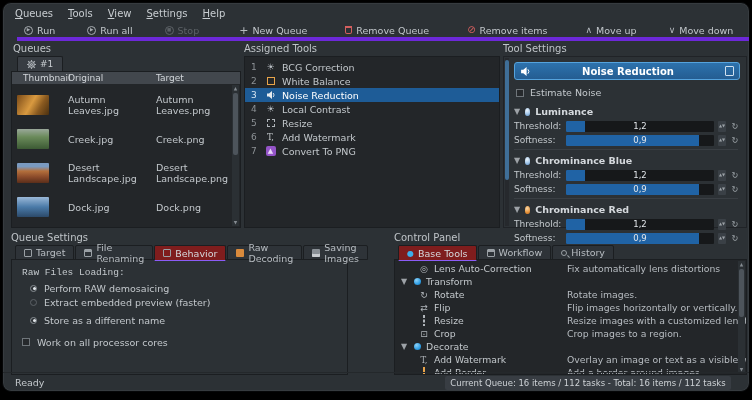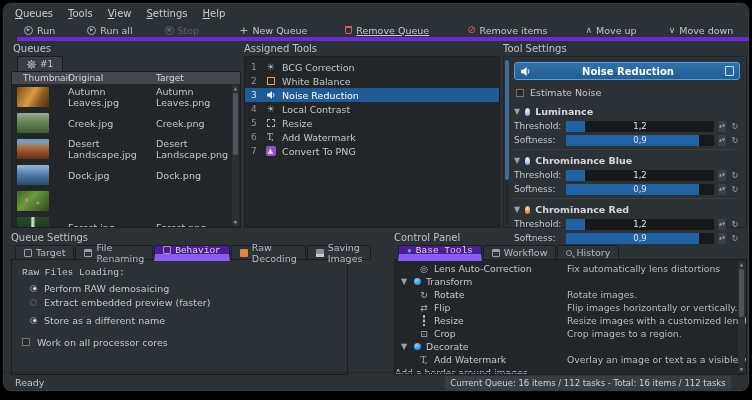--- a/index.html
+++ b/index.html
@@ -28,21 +28,21 @@
   .ptitle{font-size:10px;color:#bfc4c8;height:12px;line-height:12px;}
   .view{background:#232629;border:1px solid #1b1e21;}
   
   .p-queues{position:absolute;left:8px;top:40px;width:230px;height:185px;}
   .qtabbar{position:absolute;left:6px;top:13px;height:15px;display:flex;}
   .qtab{display:flex;align-items:center;gap:4px;background:#383d43;border:1px solid #1b1e21;border-bottom:none;
     border-radius:2px 2px 0 0;padding:0 9px;font-size:9px;color:#c8cdd1;}
   .qtable{position:absolute;left:0;top:28px;right:0;bottom:0;overflow:hidden;}
   .qhead{display:flex;height:12px;background:#42474d;color:#d2d6da;font-size:9px;align-items:center;}
   .qh1{width:56px;padding-left:11px;}.qh2{width:88px;}.qh3{flex:1;}
-  .qrow{display:flex;height:26px;align-items:center;font-size:9.5px;color:#c3c8cc;}
+  .qrow{display:flex;height:26px;align-items:center;font-size:9.5px;color:#c3c8cc;margin-top:8px;}
   .thumb{width:32px;height:20px;margin-left:5px;border-radius:1px;}
   .qc2{width:68px;margin-left:19px;}.qc3{flex:1;margin-left:20px;}
   .t1{background:linear-gradient(120deg,#7a4a18,#d99a40 45%,#8a5a20 70%,#4a3010);}
   .t2{background:linear-gradient(180deg,#9aa89a,#6a8a5a 40%,#3c5a34);}
   .t3{background:linear-gradient(180deg,#7a9ac0 18%,#b4703c 40%,#8a4a2a 70%,#5a2e1a);}
   .t4{background:linear-gradient(180deg,#9ab8d8,#4a7aa8 50%,#2c4a6a);}
   .t5{background:radial-gradient(circle at 30% 45%,#d08898 1px,transparent 2px),
       radial-gradient(circle at 65% 60%,#c87888 1px,transparent 2px),
       linear-gradient(135deg,#3a6a2a,#6a9a3a 40%,#2a4a1e);}
   .t6{background:linear-gradient(90deg,transparent 42%,#cfe0d0 47%,#b8ccb8 52%,transparent 58%),
@@ -88,21 +88,21 @@
     font-size:8.5px;color:#e2e6ea;}
   .spin{width:8px;height:11px;background:#3a4046;display:flex;flex-direction:column;align-items:center;justify-content:center;
     font-size:4px;color:#9aa0a5;line-height:1.1;flex:none;border-radius:1px;}
   .reset{width:10px;font-size:8.5px;color:#9aa0a5;text-align:center;flex:none;}
   .sepline{position:absolute;left:10px;right:8px;height:1px;background:#3a3f44;}
   
   .p-qset{position:absolute;left:8px;top:229px;width:337px;height:143px;}
   .tabbar{position:absolute;left:4px;top:13px;height:15px;display:flex;gap:1px;z-index:2;}
   .tab{display:flex;align-items:center;gap:4px;background:#2e3338;border:1px solid #1b1e21;
     padding:0 8px;font-size:9.5px;color:#b7bcc1;border-radius:2px 2px 0 0;}
-  .tab.sel{background:#4c1d95;color:#d5d9dd;border-bottom:7px solid #8b5cf6;margin-bottom:-1px;font-family:Liberation Mono, monospace;}
+  .tab.sel{background:#7f1d1d;color:#d5d9dd;border-bottom:1px solid #8b5cf6;margin-bottom:-1px;}
   .tico{width:8px;height:8px;border-radius:1px;background:#7d838a;flex:none;}
   .tico.outline{background:transparent;border:1px solid #9aa0a5;}
   .tico.cam{background:#d98a3c;}
   .tico.disk{background:#8a9096;box-shadow:inset 0 -3px 0 #c8ccd0;}
   .qsbody{position:absolute;left:0;top:27px;right:0;bottom:0;background:#2c3135;border:1px solid #1b1e21;
     padding:7px 10px;font-size:9.5px;color:#c3c8cc;}
   .grp{margin-bottom:3px;font-family:Liberation Mono, monospace;}
   .optrow{display:flex;align-items:center;gap:7px;height:14px;padding-left:8px;}
   .radio{width:7px;height:7px;border:1px solid #878d92;border-radius:50%;position:relative;flex:none;}
   .radio.checked::before{content:"";position:absolute;left:1.5px;top:1.5px;width:3px;height:3px;border-radius:50%;background:#e2e6ea;}
@@ -153,21 +153,21 @@
       <span>Run all</span>
       </div>
     <div class="tbtn disabled">
       <span class="circ dis">■</span>
       <span>Stop</span>
       </div>
     <div class="tbtn" style="margin-left:8px;">
       <span class="plusg">+</span>
       <span>New Queue</span>
       </div>
-    <div class="tbtn" style="margin-left:6px;text-decoration:underline;">
+    <div class="tbtn" style="margin-left:6px;">
       <span class="trash"></span>
       <span>Remove Queue</span>
       </div>
     <div class="tbtn" style="margin-left:6px;">
       <span class="noent">⊘</span>
       <span>Remove items</span>
       </div>
     <div class="tbtn" style="margin-left:6px;">
       <span class="chev">∧</span>
       <span>Move up</span>
@@ -518,20 +518,24 @@
           <span class="desc"></span>
           </div>
         <div class="trrow">
           <span class="lab ind2">
               <span class="gl" style="font-family:'DejaVu Serif',serif;font-size:8.5px;">T,</span>
             <span>Add Watermark</span>
             </span>
           <span class="desc">Overlay an image or text as a visible watermark</span>
           </div>
         <div class="trrow">
+          <span class="lab ind2">
+              <span class="gl"><span class="i-border"></span></span>
+            <span>Add Border</span>
+            </span>
           <span class="desc">Add a border around images</span>
           </div>
 
       </div>
       <div class="vsb" style="top:1px;">
         <span class="ar" style="top:0;">▲</span>
         <div class="thumbbar" style="top:8px;height:48px;"></div>
         <span class="ar" style="bottom:0;">▼</span>
       </div>
     </div>

